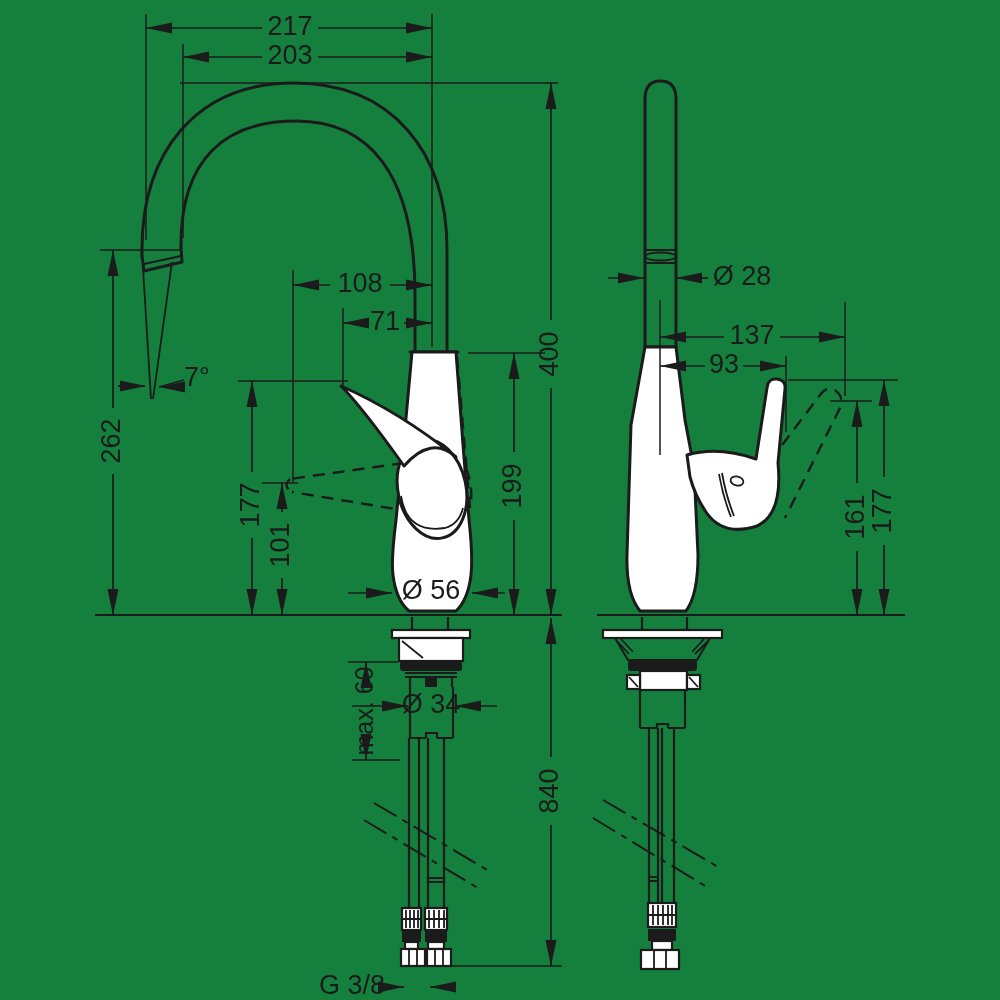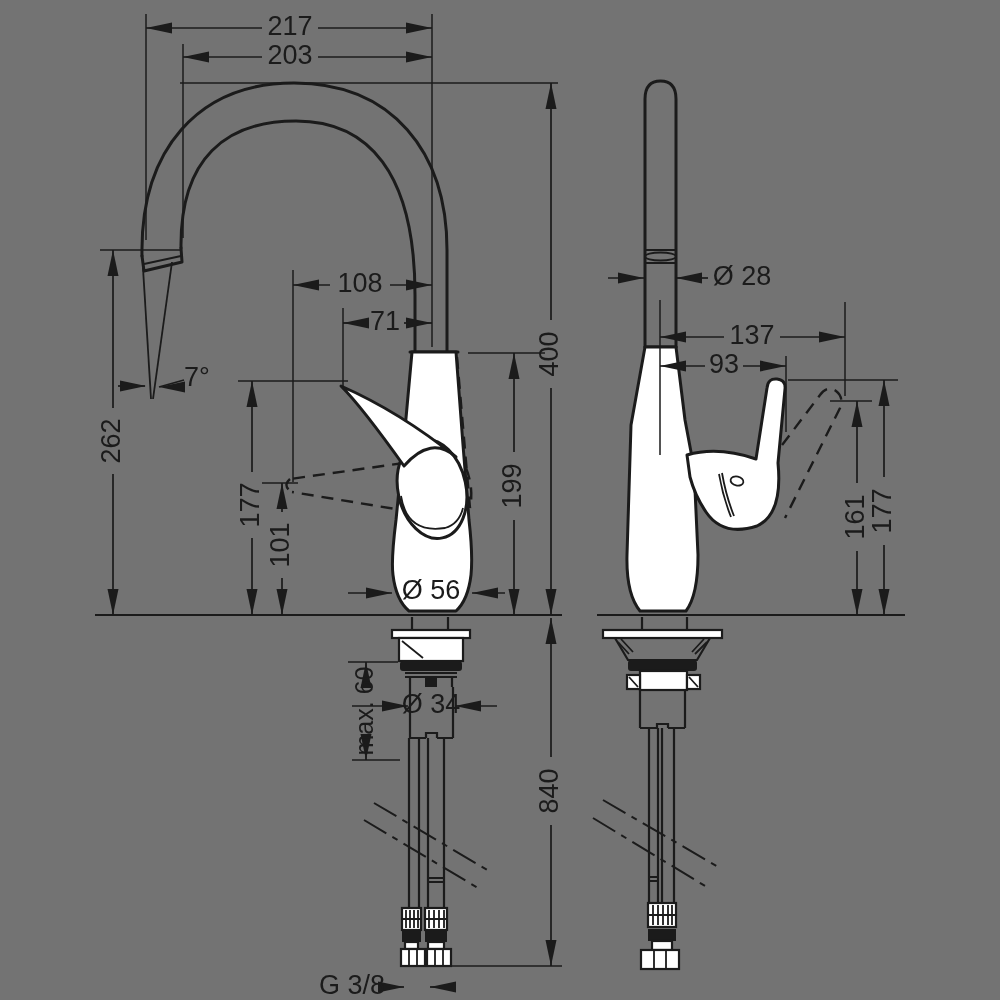--- a/index.html
+++ b/index.html
@@ -1,16 +1,16 @@
 <!DOCTYPE html>
 <html><head>
 <meta charset="utf-8">
 <style>
   html,body{margin:0;padding:0;background:#fff;}
-  .canvas{position:relative;width:1000px;height:1000px;background:#737373;overflow:hidden;
+  .canvas{position:relative;width:1000px;height:1000px;background:#15803d;overflow:hidden;
           font-family:"Liberation Sans", sans-serif;}
   svg{position:absolute;left:0;top:0;}
   svg text{font-family:"Liberation Sans", sans-serif;fill:#1b1b1b;}
   .obj{stroke:#1b1b1b;stroke-width:3;fill:none;stroke-linecap:round;stroke-linejoin:round;}
   .objf{stroke:#1b1b1b;stroke-width:3;fill:#ffffff;stroke-linejoin:round;}
   .obj2{stroke:#1b1b1b;stroke-width:2.2;fill:none;stroke-linecap:butt;}
   .obj2f{stroke:#1b1b1b;stroke-width:2.2;fill:#ffffff;}
   .thin{stroke:#1b1b1b;stroke-width:1.8;fill:none;}
   .fill{fill:#1b1b1b;stroke:none;}
   .dash{stroke:#1b1b1b;stroke-width:2.4;fill:none;stroke-dasharray:12 8;stroke-linecap:butt;}

